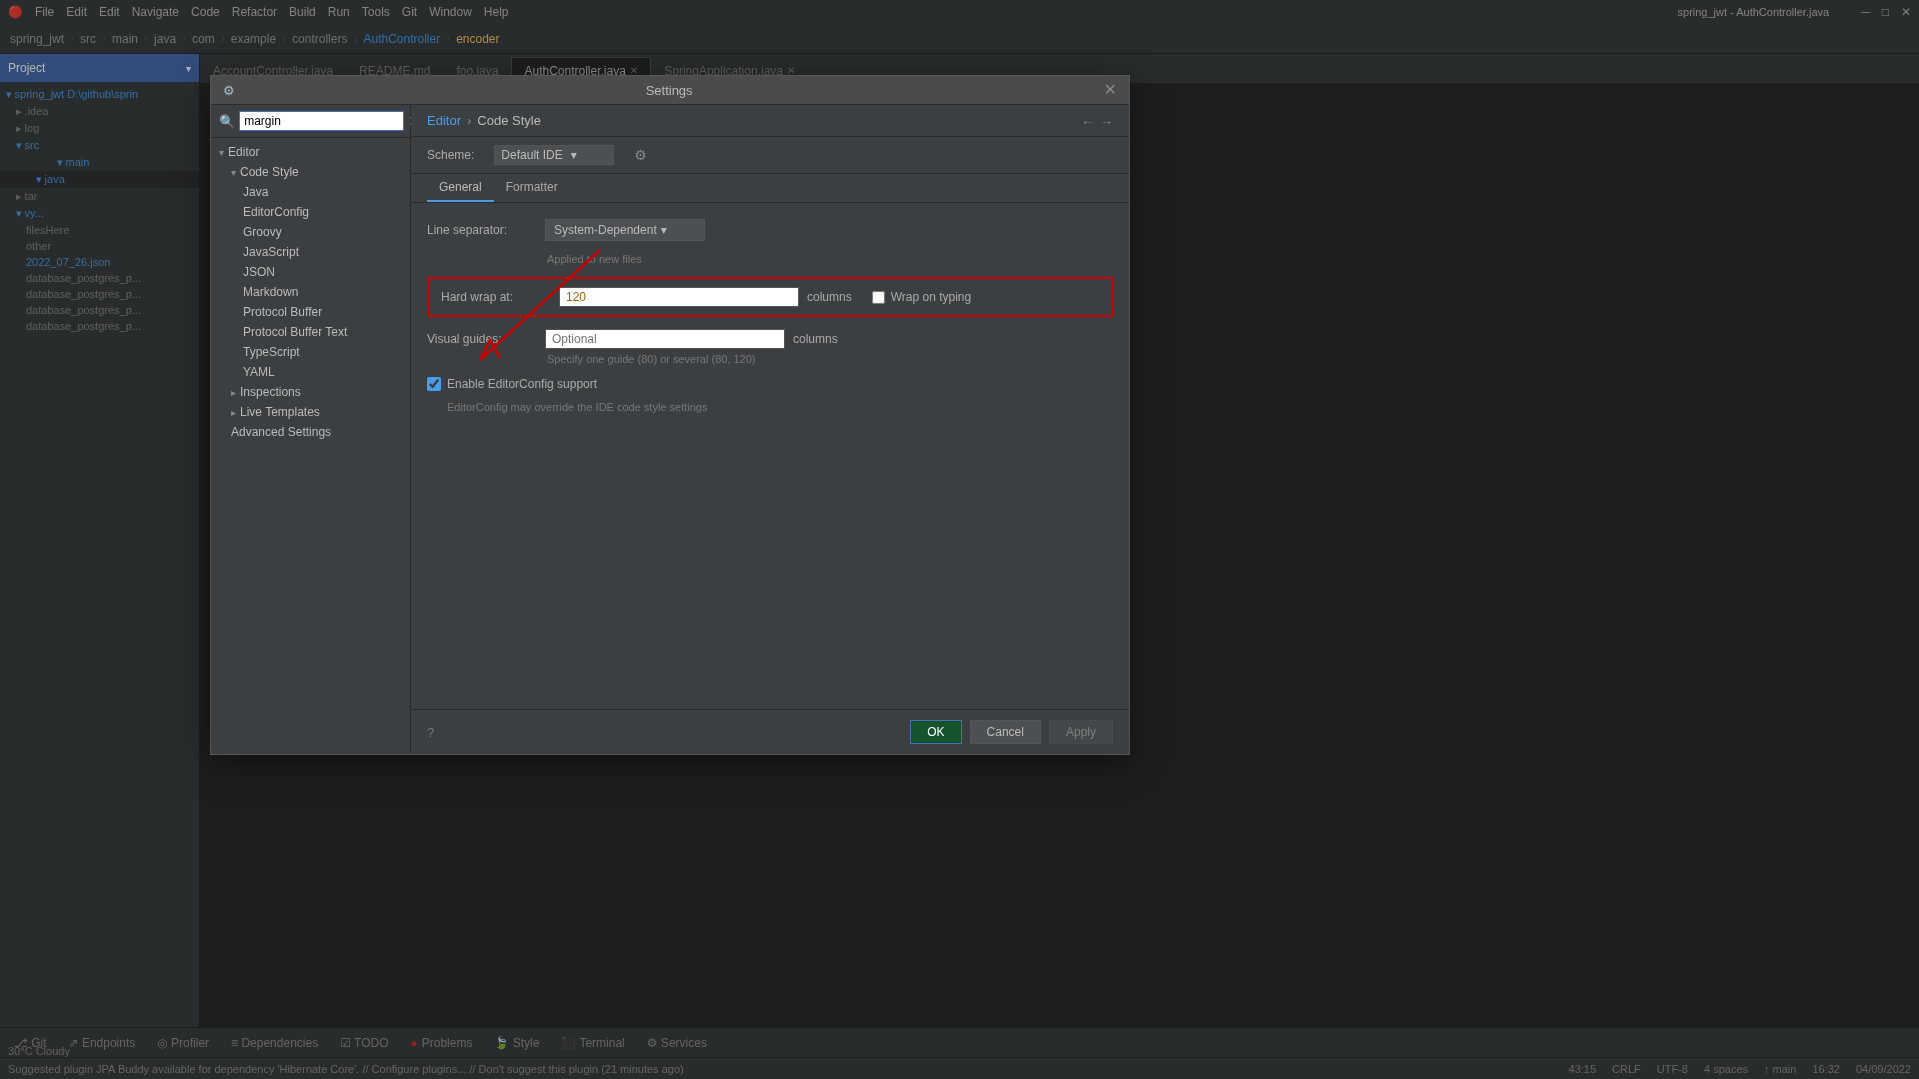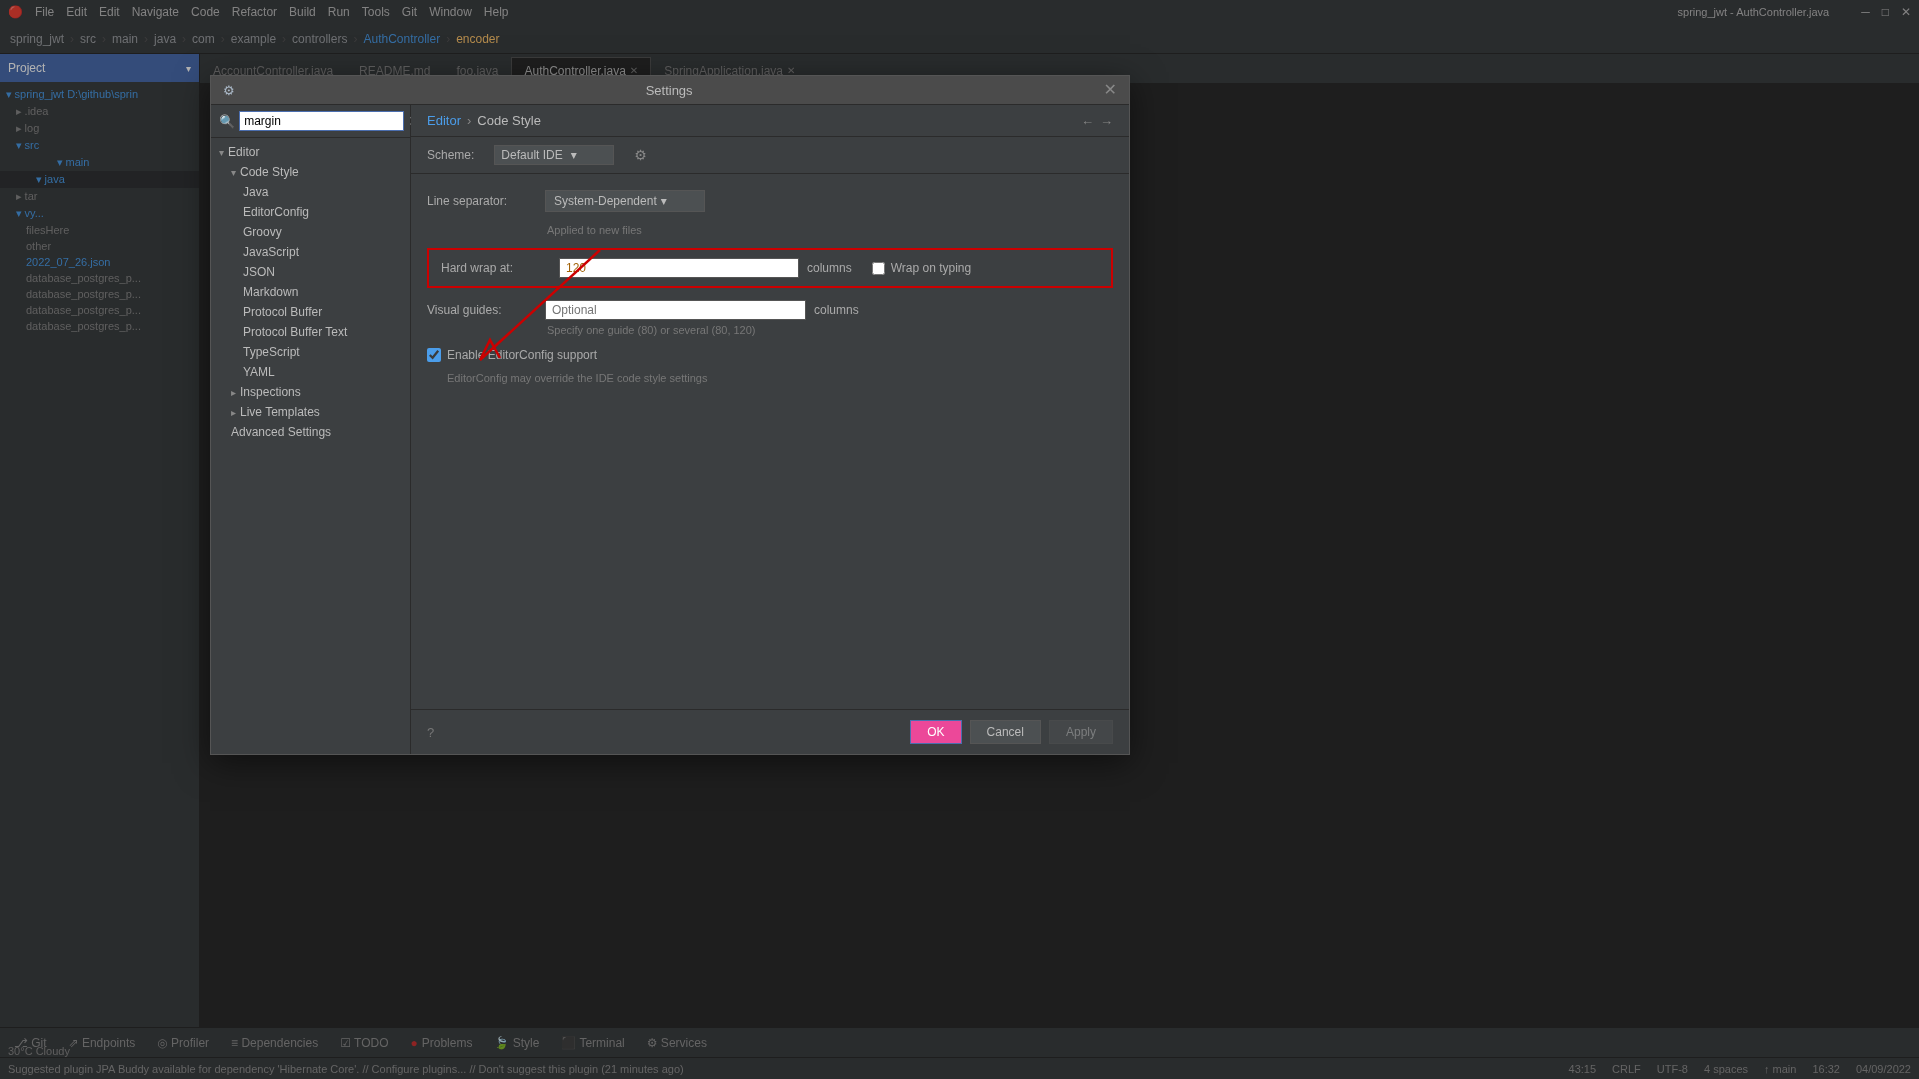--- a/index.html
+++ b/index.html
@@ -386,21 +386,21 @@
       align-items: center;
       gap: 8px;
       margin-bottom: 4px;
     }
     .vis-input {
       background: #fff;
       border: 1px solid #555;
       color: #999;
       padding: 2px 6px;
       font-size: 12px;
-      width: 261px;
+      width: 240px;
     }
     .vis-hint {
       font-size: 11px;
       color: #777;
       margin-left: 120px;
       margin-bottom: 12px;
     }
 
     
     .checkbox-section {
@@ -444,21 +444,21 @@
     }
     .btn {
       padding: 4px 16px;
       font-size: 12px;
       cursor: pointer;
       border: 1px solid #555;
       background: #4c5052;
       color: #bbbbbb;
     }
     .btn.primary {
-      background: #ec4899;
+      background: #14532d;
       border-color: #4b6eaf;
       color: #fff;
       margin-left: 44px;
     }
     .btn.disabled {
       opacity: 0.5;
       cursor: default;
     }
 
     
@@ -714,20 +714,24 @@
 
         <div class="scheme-row">
           <span class="scheme-label">Scheme:</span>
           <div class="scheme-select">
             <span>Default IDE</span>
             <span style="margin-left:4px;">▾</span>
           </div>
           <span class="scheme-gear">⚙</span>
         </div>
 
+        <div class="dialog-tabs">
+          <div class="dialog-tab active">General</div>
+          <div class="dialog-tab">Formatter</div>
+        </div>
 
         <div class="dialog-content">
 
           <div class="form-row">
             <span class="form-label">Line separator:</span>
             <div class="form-select">
               <span>System-Dependent</span>
               <span>▾</span>
             </div>
           </div>

